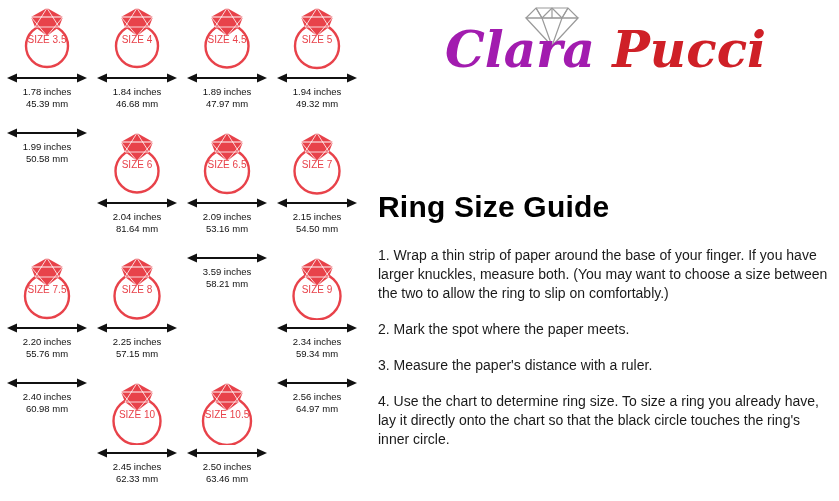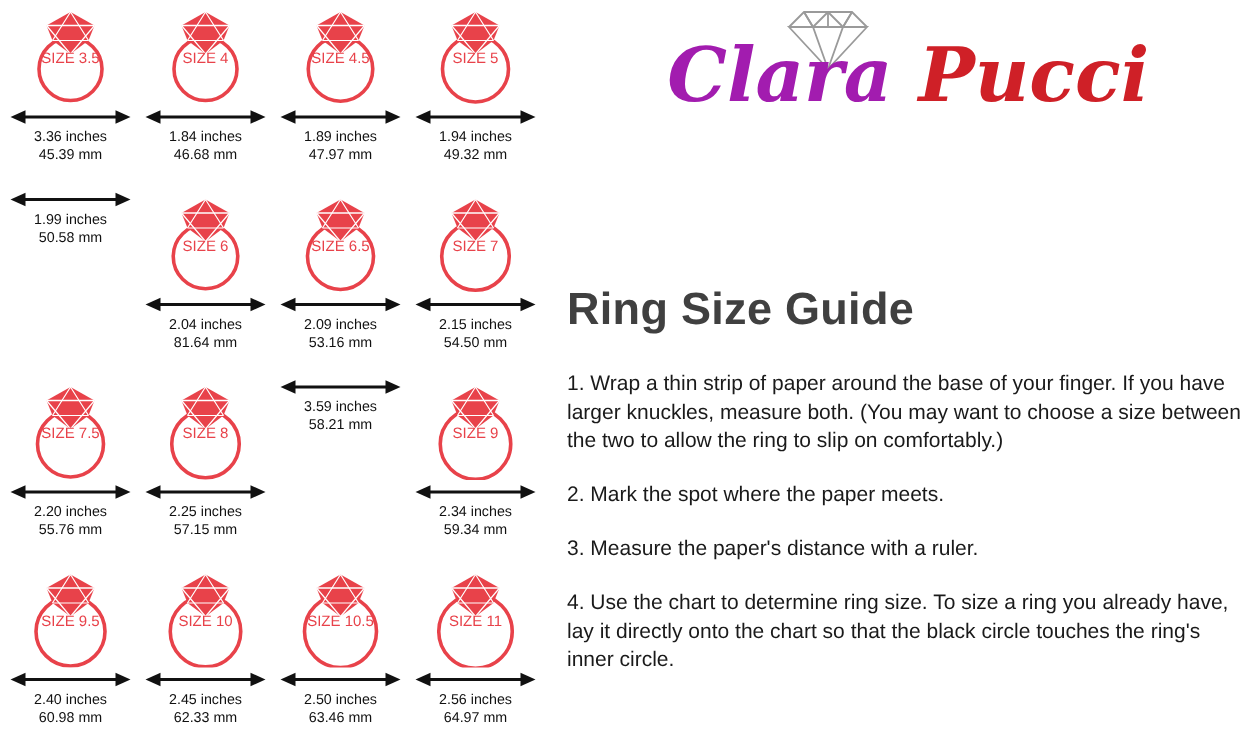--- a/index.html
+++ b/index.html
@@ -102,21 +102,21 @@
 
   
   .guide {
     position: absolute;
     left: 378px;
     top: 190px;
     width: 450px;
   }
   .guide-title {
     font-size: 30px;
-    color: #404040;
+    color: #000000;
     font-family: "Liberation Sans", sans-serif;
     margin: 0 0 22px 0;
     letter-spacing: 0.2px;
   }
   .step {
     font-size: 14px;
     line-height: 19px;
     color: #1a1a1a;
     margin-bottom: 17px;
   }
@@ -140,21 +140,21 @@
         <div class="size-label">SIZE 3.5</div>
       </div>
       <div class="arrow-wrap">
         <svg width="84" height="12" viewBox="0 0 84 12">
           <line x1="10" y1="6" x2="74" y2="6" stroke="#111111" stroke-width="2"></line>
           <polygon points="2,6 12,1.5 12,10.5" fill="#111111"></polygon>
           <polygon points="82,6 72,1.5 72,10.5" fill="#111111"></polygon>
         </svg>
       </div>
       <div class="meas">
-        <div>3.36 inches</div>
+        <div>1.78 inches</div>
         <div>45.39 mm</div>
       </div>
     </div>
 
     <div class="cell">
       <div class="ring-wrap">
         <svg class="ring-svg" width="76" height="66" viewBox="0 0 76 66">
           <circle cx="38" cy="42" r="21" fill="none" stroke="#e8424a" stroke-width="2.4"></circle>
           <path d="M38 4 L22 13 L26 23 L38 32 L50 23 L54 13 Z" fill="#e8424a"></path>
           <path d="M22 13 L54 13" stroke="#ffffff" stroke-width="1"></path>
@@ -390,30 +390,20 @@
           <polygon points="82,6 72,1.5 72,10.5" fill="#111111"></polygon>
         </svg>
       </div>
       <div class="meas">
         <div>2.34 inches</div>
         <div>59.34 mm</div>
       </div>
     </div>
 
     <div class="cell">
-      <div class="ring-wrap">
-        <svg class="ring-svg" width="76" height="66" viewBox="0 0 76 66">
-          <circle cx="38" cy="42" r="23" fill="none" stroke="#e8424a" stroke-width="2.4"></circle>
-          <path d="M38 4 L22 13 L26 23 L38 32 L50 23 L54 13 Z" fill="#e8424a"></path>
-          <path d="M22 13 L54 13" stroke="#ffffff" stroke-width="1"></path>
-          <path d="M26 23 L50 23" stroke="#ffffff" stroke-width="0.8"></path>
-          <path d="M38 4 L26 23 M38 4 L50 23 M22 13 L38 32 M54 13 L38 32" stroke="#ffffff" stroke-width="0.8"></path>
-        </svg>
-        <div class="size-label">SIZE 9.5</div>
-      </div>
       <div class="arrow-wrap">
         <svg width="84" height="12" viewBox="0 0 84 12">
           <line x1="10" y1="6" x2="74" y2="6" stroke="#111111" stroke-width="2"></line>
           <polygon points="2,6 12,1.5 12,10.5" fill="#111111"></polygon>
           <polygon points="82,6 72,1.5 72,10.5" fill="#111111"></polygon>
         </svg>
       </div>
       <div class="meas">
         <div>2.40 inches</div>
         <div>60.98 mm</div>
@@ -462,30 +452,20 @@
           <polygon points="82,6 72,1.5 72,10.5" fill="#111111"></polygon>
         </svg>
       </div>
       <div class="meas">
         <div>2.50 inches</div>
         <div>63.46 mm</div>
       </div>
     </div>
 
     <div class="cell">
-      <div class="ring-wrap">
-        <svg class="ring-svg" width="76" height="66" viewBox="0 0 76 66">
-          <circle cx="38" cy="42" r="24.5" fill="none" stroke="#e8424a" stroke-width="2.4"></circle>
-          <path d="M38 4 L22 13 L26 23 L38 32 L50 23 L54 13 Z" fill="#e8424a"></path>
-          <path d="M22 13 L54 13" stroke="#ffffff" stroke-width="1"></path>
-          <path d="M26 23 L50 23" stroke="#ffffff" stroke-width="0.8"></path>
-          <path d="M38 4 L26 23 M38 4 L50 23 M22 13 L38 32 M54 13 L38 32" stroke="#ffffff" stroke-width="0.8"></path>
-        </svg>
-        <div class="size-label">SIZE 11</div>
-      </div>
       <div class="arrow-wrap">
         <svg width="84" height="12" viewBox="0 0 84 12">
           <line x1="10" y1="6" x2="74" y2="6" stroke="#111111" stroke-width="2"></line>
           <polygon points="2,6 12,1.5 12,10.5" fill="#111111"></polygon>
           <polygon points="82,6 72,1.5 72,10.5" fill="#111111"></polygon>
         </svg>
       </div>
       <div class="meas">
         <div>2.56 inches</div>
         <div>64.97 mm</div>

